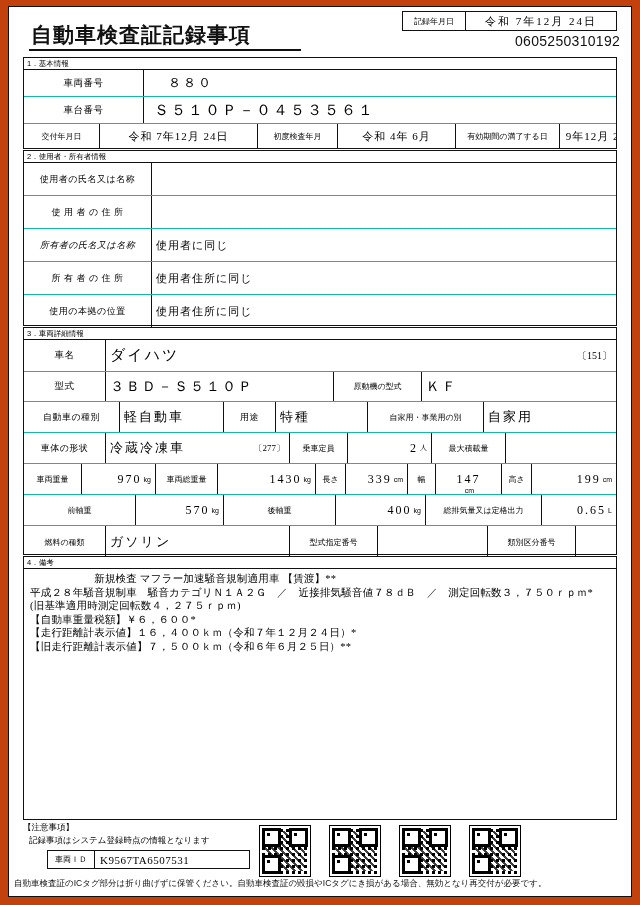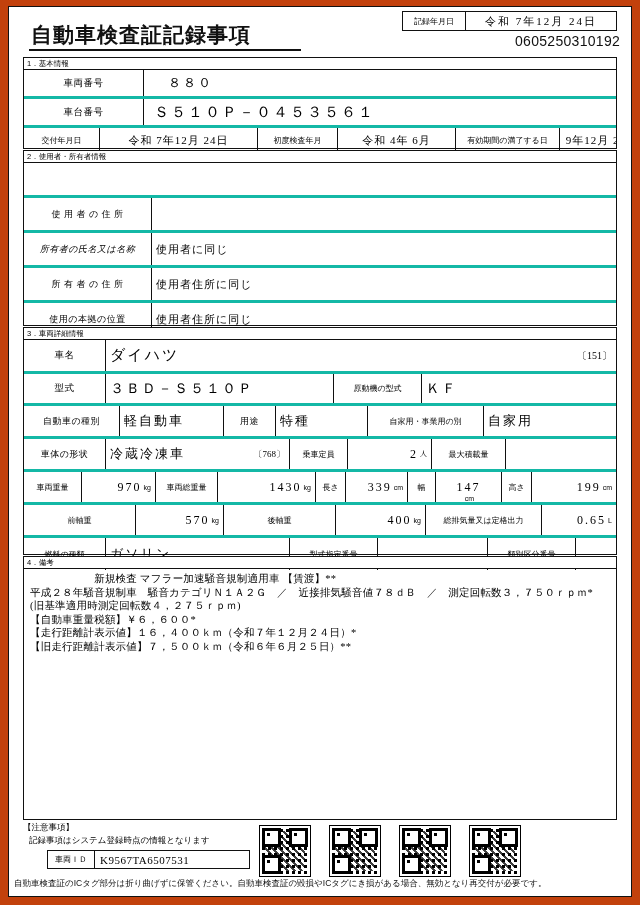--- a/index.html
+++ b/index.html
@@ -49,21 +49,21 @@
   
   .sec{
     position:absolute;left:14px;right:14px;
     border:1px solid #111;
   }
   .secttl{
     height:11px;border-bottom:1px solid #111;
     font-size:7.5px;display:flex;align-items:center;padding-left:3px;
     background:#fff;letter-spacing:0px;
   }
-  .row{display:flex;border-bottom:3px solid #14b8a6;}
+  .row{display:flex;border-bottom:1px solid #14b8a6;}
   .row:last-child{border-bottom:none;}
   .cell{
     display:flex;align-items:center;
     border-right:1px solid #111;
     box-sizing:border-box;
     font-size:9px;
     padding:0 4px;
     overflow:hidden;white-space:nowrap;
   }
   .cell:last-child{border-right:none;}
@@ -139,20 +139,21 @@
         <div class="cell val-sm val-c" style="width:118px;">令和 4年 6月</div>
         <div class="cell lab-sm" style="width:104px;">有効期間の満了する日</div>
         <div class="cell val-sm val-c" style="flex:1;">令和 9年12月 23日</div>
       </div>
     </div>
 
     <div class="sec" style="top:143px;height:174px;">
       <div class="secttl">2．使用者・所有者情報</div>
 
       <div class="row" style="height:32px;">
+        <div class="cell lab" style="width:128px;font-size:9px;">使用者の氏名又は名称</div>
         <div class="cell val-sm" style="flex:1;"></div>
       </div>
       <div class="row" style="height:32px;">
         <div class="cell lab" style="width:128px;font-size:9px;">使 用 者 の 住 所</div>
         <div class="cell val-sm" style="flex:1;"></div>
       </div>
       <div class="row" style="height:32px;">
         <div class="cell lab" style="width:128px;font-size:9px;font-style:italic;">所有者の氏名又は名称</div>
         <div class="cell val-sm" style="flex:1;">使用者に同じ</div>
       </div>
@@ -190,21 +191,21 @@
         <div class="cell lab" style="width:52px;font-size:9px;">用途</div>
         <div class="cell val" style="width:92px;font-size:13px;">特種</div>
         <div class="cell lab-sm" style="width:116px;">自家用・事業用の別</div>
         <div class="cell val" style="flex:1;font-size:13px;">自家用</div>
       </div>
 
       <div class="row" style="height:30px;">
         <div class="cell lab" style="width:82px;font-size:9px;">車体の形状</div>
         <div class="cell" style="width:184px;">
           <span class="val" style="font-size:13px;">冷蔵冷凍車</span>
-          <span style="margin-left:auto;font-size:9px;font-family:'Liberation Serif',serif;">〔768〕</span>
+          <span style="margin-left:auto;font-size:9px;font-family:'Liberation Serif',serif;">〔277〕</span>
         </div>
         <div class="cell lab-sm" style="width:58px;">乗車定員</div>
         <div class="cell val-r" style="width:84px;">
           <span class="val" style="font-size:12px;">2</span>
           <span class="unit">人</span>
         </div>
         <div class="cell lab-sm" style="width:74px;">最大積載量</div>
         <div class="cell val-r" style="flex:1;margin-top:34px;">
           <span class="val" style="font-size:12px;">350</span>
           <span class="unit">kg</span>

